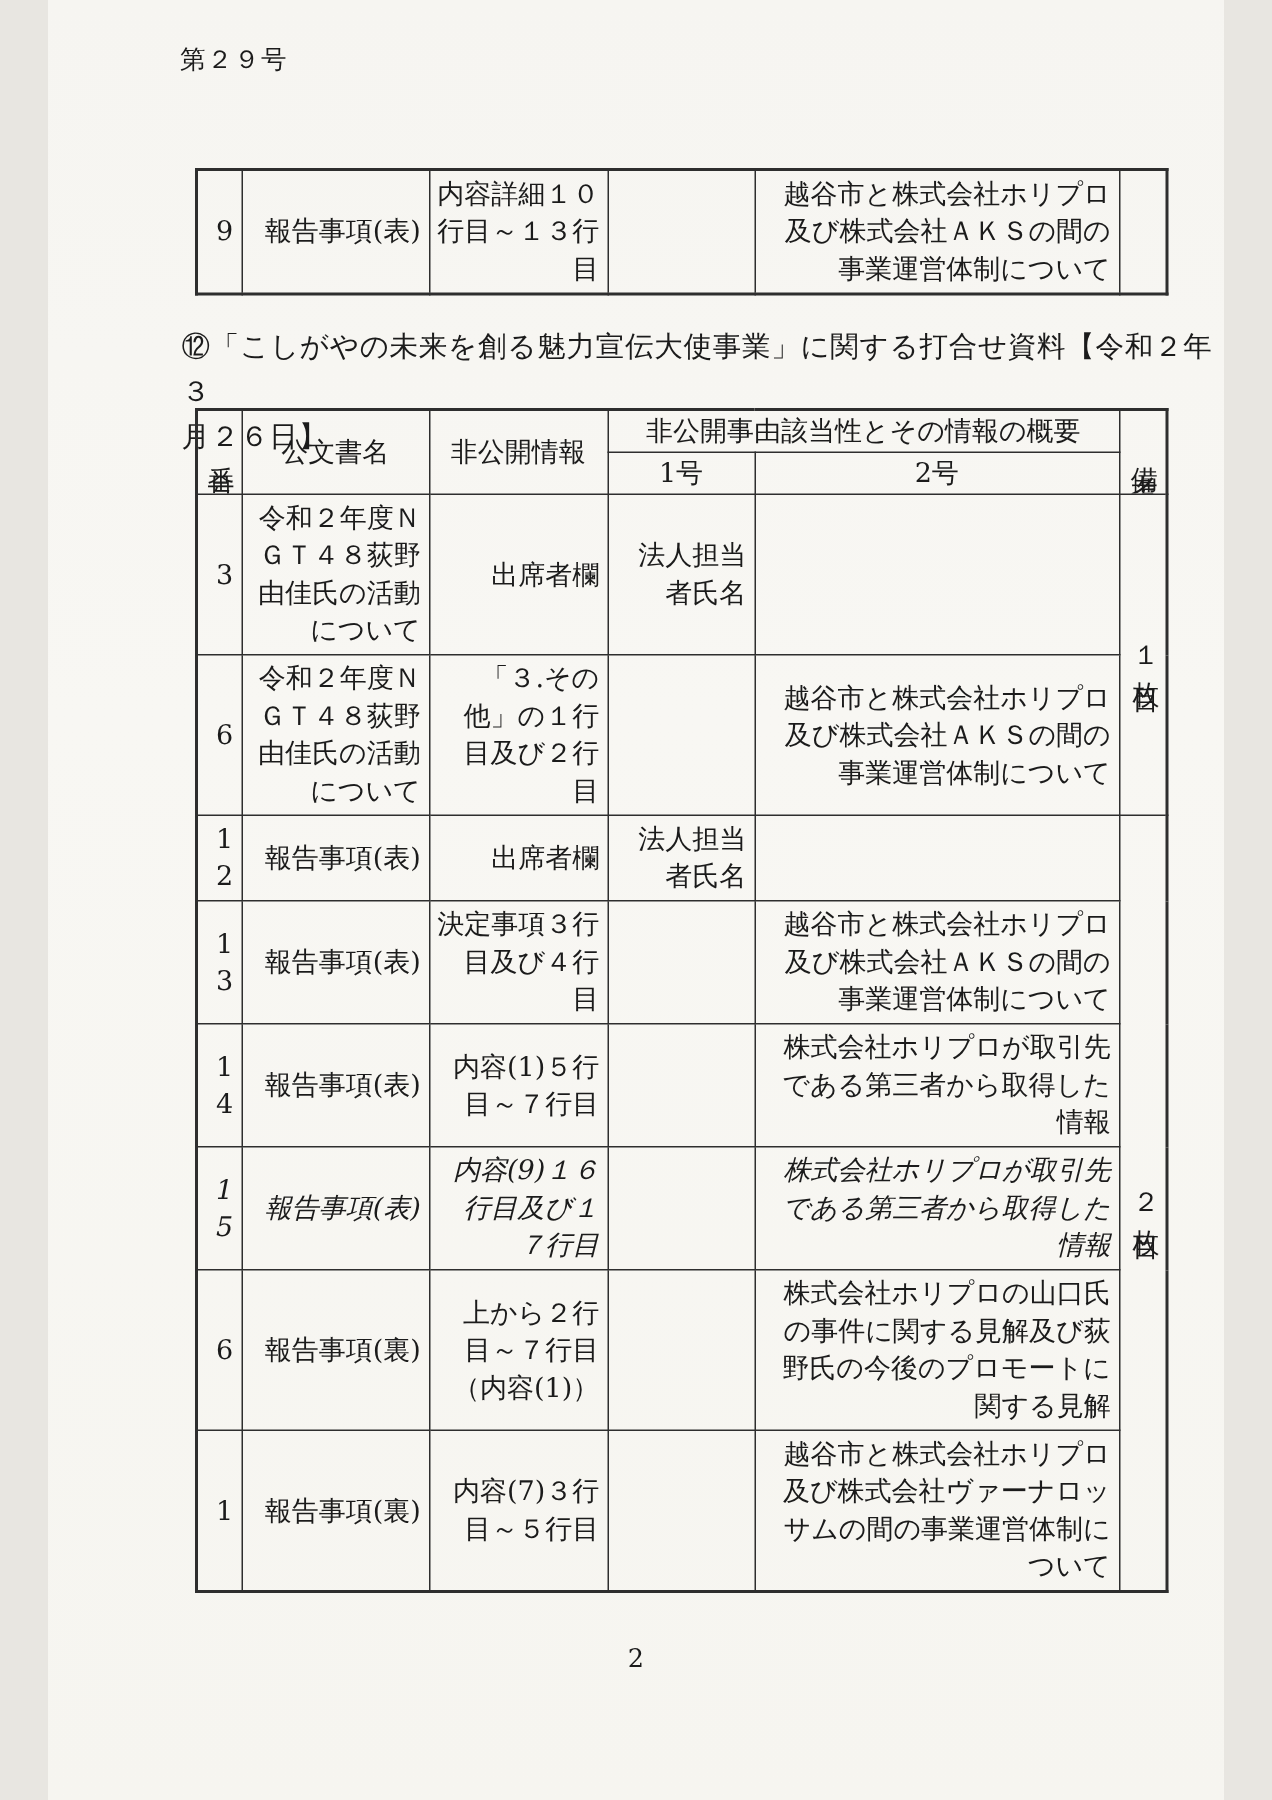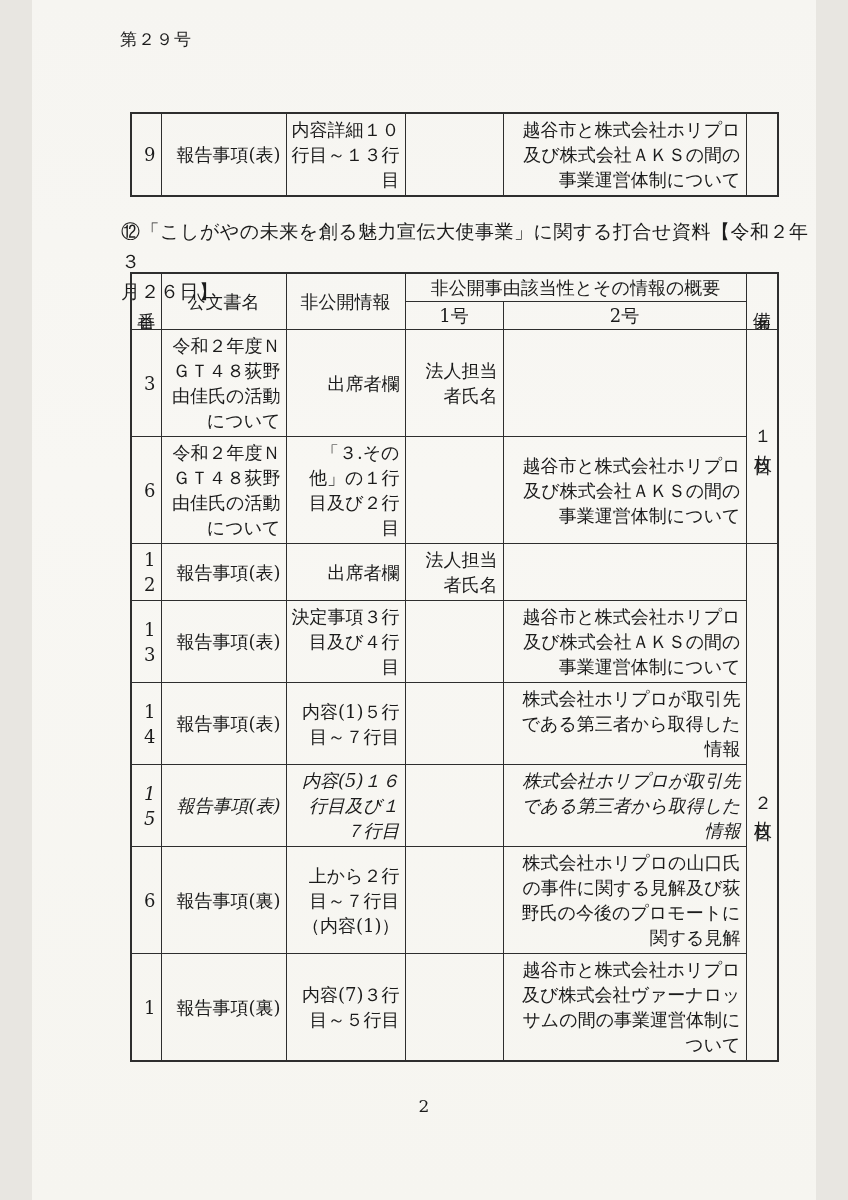--- a/index.html
+++ b/index.html
@@ -163,21 +163,21 @@
         <tr style="height: 82px;">
           <td class="c-no">14</td>
           <td>報告事項(表)</td>
           <td>内容(1)５行目～７行目</td>
           <td></td>
           <td>株式会社ホリプロが取引先である第三者から取得した情報</td>
         </tr>
         <tr style="height: 81px; font-style: italic;">
           <td class="c-no">15</td>
           <td>報告事項(表)</td>
-          <td>内容(5)１６行目及び１７行目</td>
+          <td>内容(9)１６行目及び１７行目</td>
           <td></td>
           <td>株式会社ホリプロが取引先である第三者から取得した情報</td>
         </tr>
         <tr style="height: 102px;">
           <td class="c-no">6</td>
           <td>報告事項(裏)</td>
           <td>上から２行目～７行目（内容(1)）</td>
           <td></td>
           <td>株式会社ホリプロの山口氏の事件に関する見解及び荻野氏の今後のプロモートに関する見解</td>
         </tr>

